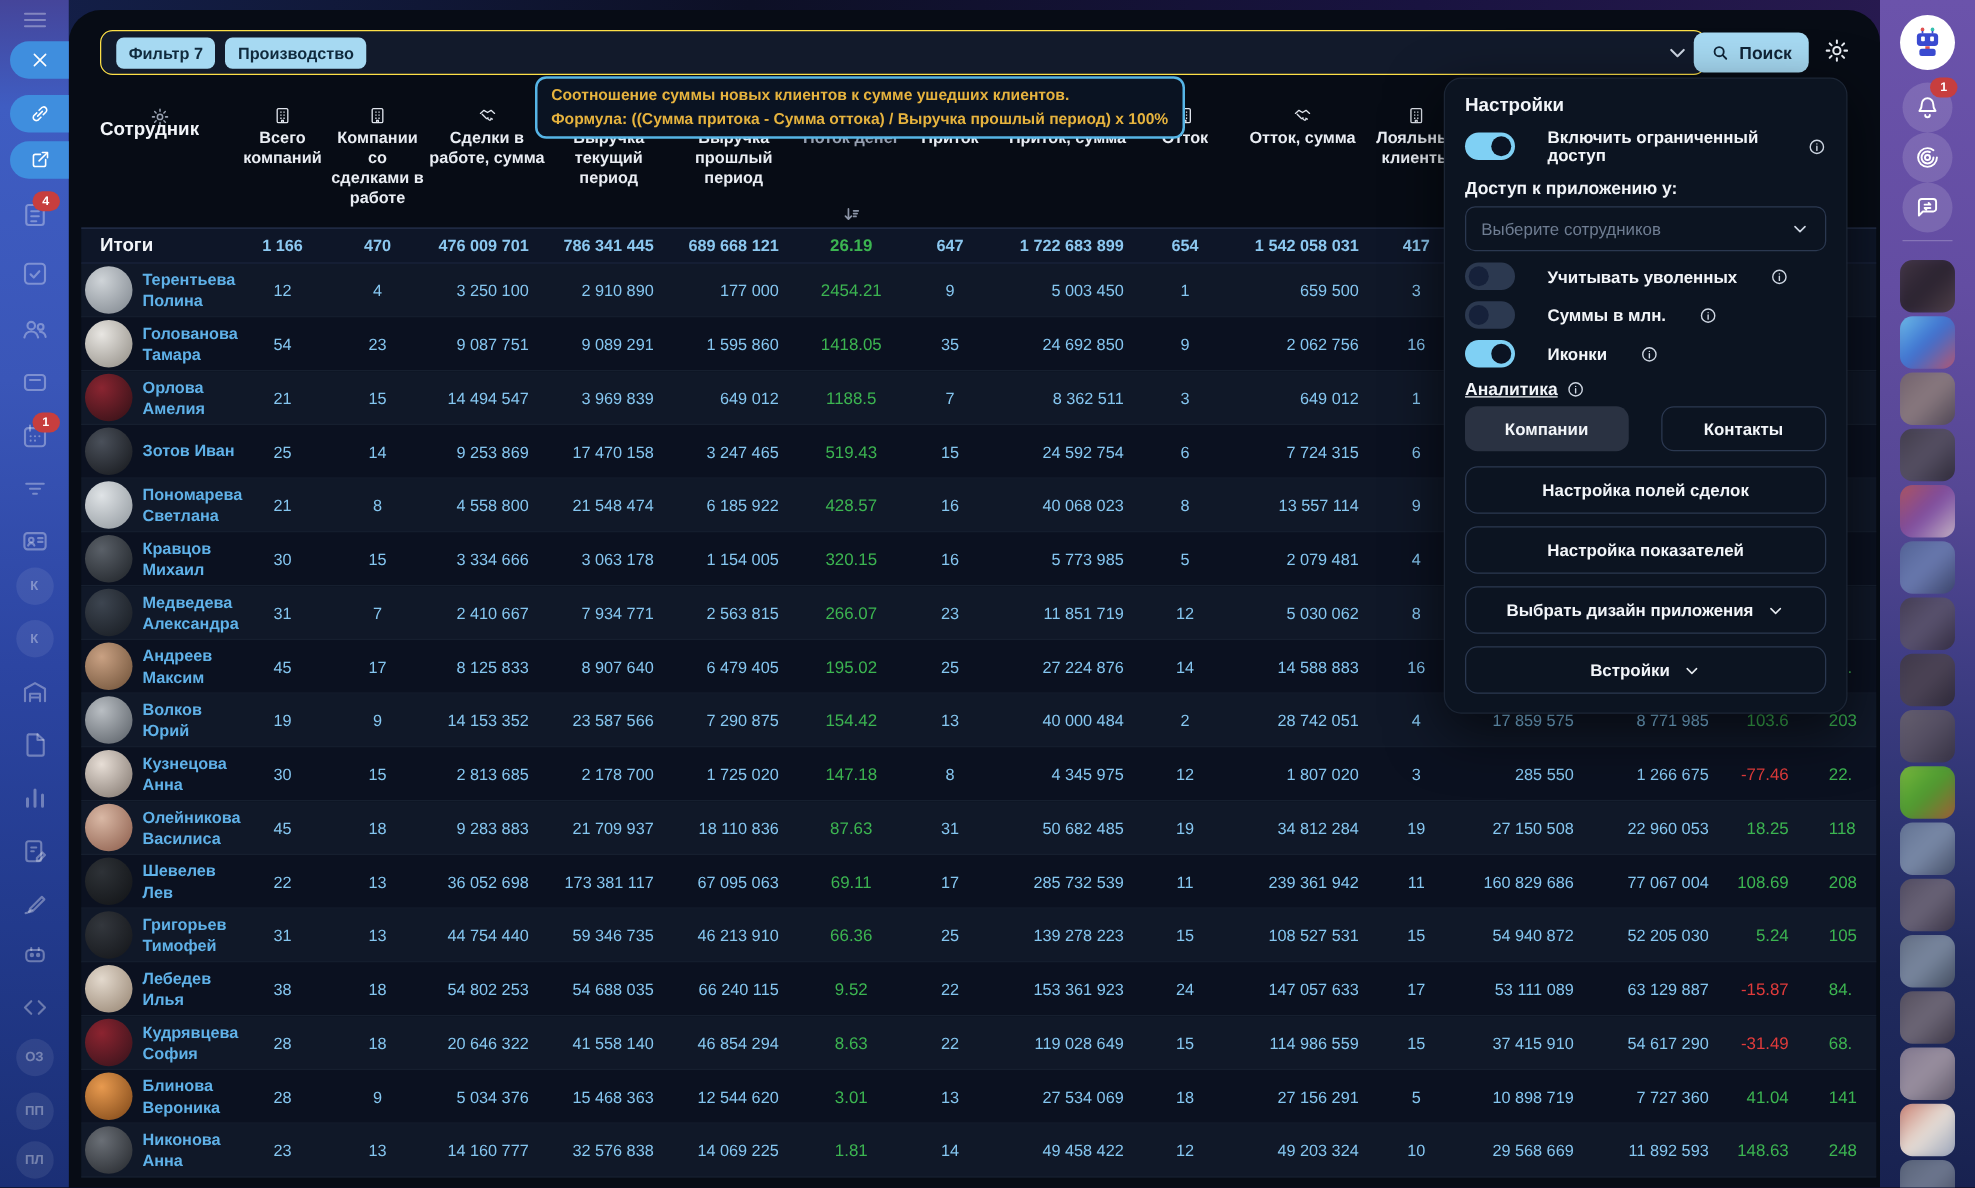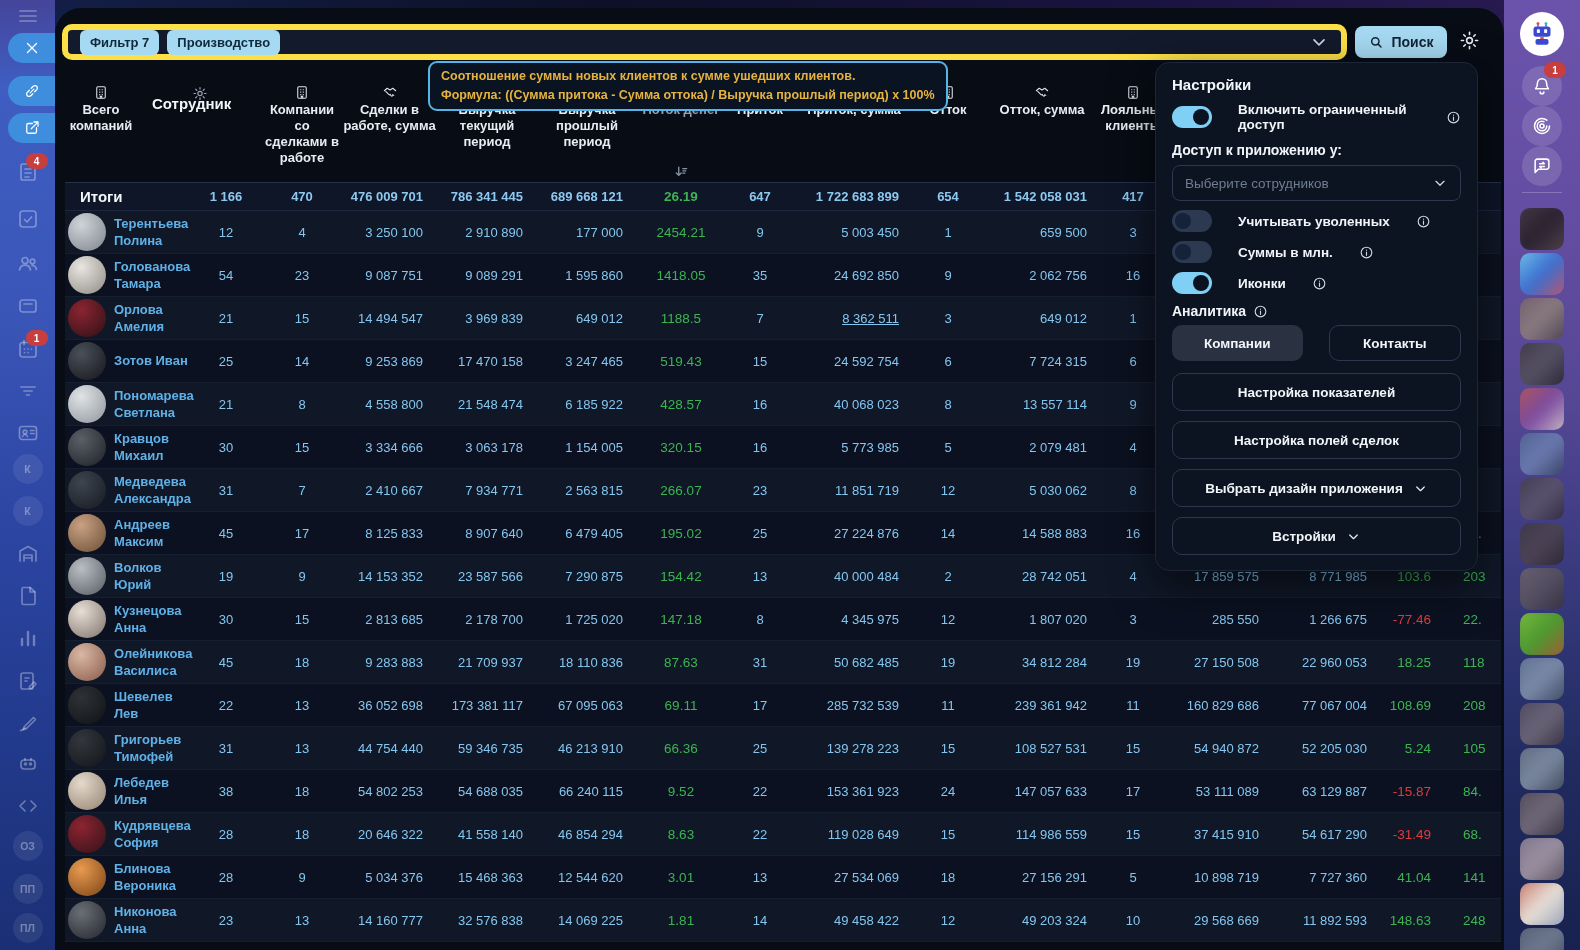--- a/index.html
+++ b/index.html
@@ -31,22 +31,22 @@
        color:#fff;display:flex;align-items:center;justify-content:center;}
   .rb-tool .ic{width:22px;height:22px}
   .rb-div{position:absolute;left:18px;width:40px;height:1px;background:rgba(255,255,255,.22);}
   .blur-av{position:absolute;left:16px;width:44px;height:42px;border-radius:10px;overflow:hidden;}
   .blur-av i{position:absolute;inset:-8px;filter:blur(6px);display:block;}
 
   
   main{position:absolute;left:55px;top:8px;width:1449px;height:942px;background:#070c15;
        border-radius:26px 26px 0 0;overflow:hidden;z-index:4;}
 
-  .filterbar{position:absolute;left:7px;top:16px;width:1285px;height:36px;background:#121a2b;
-       border:6px solid #fde047;border-radius:10px;display:flex;align-items:center;gap:8px;padding:0 12px;box-sizing:border-box;}
+  .filterbar{position:absolute;left:25px;top:16px;width:1285px;height:36px;background:#121a2b;
+       border:1px solid #fde047;border-radius:10px;display:flex;align-items:center;gap:8px;padding:0 12px;box-sizing:border-box;}
   .chip{background:#a6d9f2;color:#102a3d;font-size:13px;font-weight:700;padding:5px 10px;border-radius:6px;white-space:nowrap;}
   .fb-chev{margin-left:auto;width:20px;height:20px;color:#cdd5e2;}
   .search-btn{position:absolute;left:1300px;top:18px;width:92px;height:32px;background:#a6d9f2;border:none;border-radius:8px;
        display:flex;align-items:center;justify-content:center;gap:7px;color:#102437;font-weight:700;font-size:14px;
        font-family:inherit;cursor:pointer;}
   .search-btn .ic{width:16px;height:16px}
   .top-gear{position:absolute;left:1403px;top:21px;width:23px;height:23px;color:#e8ecf2;}
 
   
   #thead{position:absolute;left:10px;top:77px;width:1436px;height:95px;display:flex;}
@@ -231,36 +231,36 @@
     <span>Поиск</span>
   </button>
   <span class="top-gear ic">
       <svg viewBox="0 0 24 24" fill="none" stroke="currentColor" stroke-width="1.7" stroke-linecap="round" stroke-linejoin="round">
         <circle cx="12" cy="12" r="3"></circle>
         <path d="M12 3.5v2.2M12 18.3v2.2M3.5 12h2.2M18.3 12h2.2M6 6l1.6 1.6M16.4 16.4L18 18M18 6l-1.6 1.6M7.6 16.4L6 18"></path>
       </svg>
     </span>
 
   <div id="thead">
-      <div class="hcell" style="width: 72px;"><span class="ic">
-          <svg viewBox="0 0 24 24" fill="none" stroke="currentColor" stroke-width="1.5">
-            <rect x="6" y="4" width="12" height="16" rx="1.5"></rect>
-            <path d="M9.5 8h1.5M13 8h1.5M9.5 11.5h1.5M13 11.5h1.5M9.5 15h1.5M13 15h1.5"></path>
-            <path d="M11 20v-2.5h2V20"></path>
-          </svg>
-        </span><span>Всего компаний</span></div>
       <div class="hcell emp" style="width: 125px;">
         <span class="ic gear">
           <svg viewBox="0 0 24 24" fill="none" stroke="currentColor" stroke-width="1.7" stroke-linecap="round" stroke-linejoin="round">
             <circle cx="12" cy="12" r="3"></circle>
             <path d="M12 3.5v2.2M12 18.3v2.2M3.5 12h2.2M18.3 12h2.2M6 6l1.6 1.6M16.4 16.4L18 18M18 6l-1.6 1.6M7.6 16.4L6 18"></path>
           </svg>
         </span>
         <span class="lbl">Сотрудник</span>
       </div>
+      <div class="hcell" style="width: 72px;"><span class="ic">
+          <svg viewBox="0 0 24 24" fill="none" stroke="currentColor" stroke-width="1.5">
+            <rect x="6" y="4" width="12" height="16" rx="1.5"></rect>
+            <path d="M9.5 8h1.5M13 8h1.5M9.5 11.5h1.5M13 11.5h1.5M9.5 15h1.5M13 15h1.5"></path>
+            <path d="M11 20v-2.5h2V20"></path>
+          </svg>
+        </span><span>Всего компаний</span></div>
       <div class="hcell" style="width: 80px;"><span class="ic">
           <svg viewBox="0 0 24 24" fill="none" stroke="currentColor" stroke-width="1.5">
             <rect x="6" y="4" width="12" height="16" rx="1.5"></rect>
             <path d="M9.5 8h1.5M13 8h1.5M9.5 11.5h1.5M13 11.5h1.5M9.5 15h1.5M13 15h1.5"></path>
             <path d="M11 20v-2.5h2V20"></path>
           </svg>
         </span><span>Компании со сделками в работе</span></div>
       <div class="hcell" style="width: 95px;"><span class="ic">
           <svg viewBox="0 0 24 24" fill="none" stroke="currentColor" stroke-width="1.5" stroke-linecap="round" stroke-linejoin="round">
             <path d="M4 9.5l4-3.5 4 2.5 4-2.5 4 3.5"></path>
@@ -369,21 +369,21 @@
           <span class="av" style="background: radial-gradient(circle at 35% 30%, rgb(138, 37, 49), rgb(46, 16, 21));"></span>
           <span class="name">Орлова Амелия</span>
         </div>
         <div class="cell al-c" style="width: 72px;">21</div>
         <div class="cell al-c" style="width: 80px;">15</div>
         <div class="cell al-r" style="width: 95px;">14 494 547</div>
         <div class="cell al-r" style="width: 100px;">3 969 839</div>
         <div class="cell al-r" style="width: 100px;">649 012</div>
         <div class="cell al-c green" style="width: 88px;">1188.5</div>
         <div class="cell al-c" style="width: 70px;">7</div>
-        <div class="cell al-r" style="width: 118px; text-decoration: underline;">8 362 511</div>
+        <div class="cell al-r" style="width: 118px;">8 362 511</div>
         <div class="cell al-c" style="width: 70px;">3</div>
         <div class="cell al-r" style="width: 118px;">649 012</div>
         <div class="cell al-c" style="width: 64px;">1</div>
         <div class="cell al-r" style="width: 108px;"></div>
         <div class="cell al-r" style="width: 108px;"></div>
         <div class="cell al-r green" style="width: 64px;"></div>
         <div class="cell al-l green" style="width: 56px;"></div>
       </div>
       <div class="row">
         <div class="cell emp-cell" style="width: 125px;">
@@ -731,38 +731,38 @@
         <div class="tog-row">
           <span class="tog on"></span>
           <span>Иконки</span>
           <span class="ic info">
             <svg viewBox="0 0 24 24" fill="none" stroke="currentColor" stroke-width="1.8" stroke-linecap="round">
               <circle cx="12" cy="12" r="8.5"></circle>
               <path d="M12 8.1v.1M12 11.2v5.3"></path>
             </svg>
           </span>
         </div>
-        <div class="sp-label" style="margin: 6px 0px 4px;">
+        <div class="sp-label" style="margin: 6px 0px 4px; text-decoration: underline;">
           <span>Аналитика</span>
           <span class="ic info">
             <svg viewBox="0 0 24 24" fill="none" stroke="currentColor" stroke-width="1.8" stroke-linecap="round">
               <circle cx="12" cy="12" r="8.5"></circle>
               <path d="M12 8.1v.1M12 11.2v5.3"></path>
             </svg>
           </span>
         </div>
         <div class="seg">
           <div class="seg-btn active">Компании</div>
           <div class="seg-btn">Контакты</div>
         </div>
         <div class="sp-btn">
+          <span>Настройка полей сделок</span>
+        </div>
+        <div class="sp-btn">
           <span>Настройка показателей</span>
-        </div>
-        <div class="sp-btn">
-          <span>Настройка полей сделок</span>
         </div>
         <div class="sp-btn">
           <span>Выбрать дизайн приложения</span>
           <span class="ic">
             <svg viewBox="0 0 24 24" fill="none" stroke="currentColor" stroke-width="2" stroke-linecap="round" stroke-linejoin="round">
               <path d="M6 9.5l6 6 6-6"></path>
             </svg>
           </span>
         </div>
         <div class="sp-btn">

